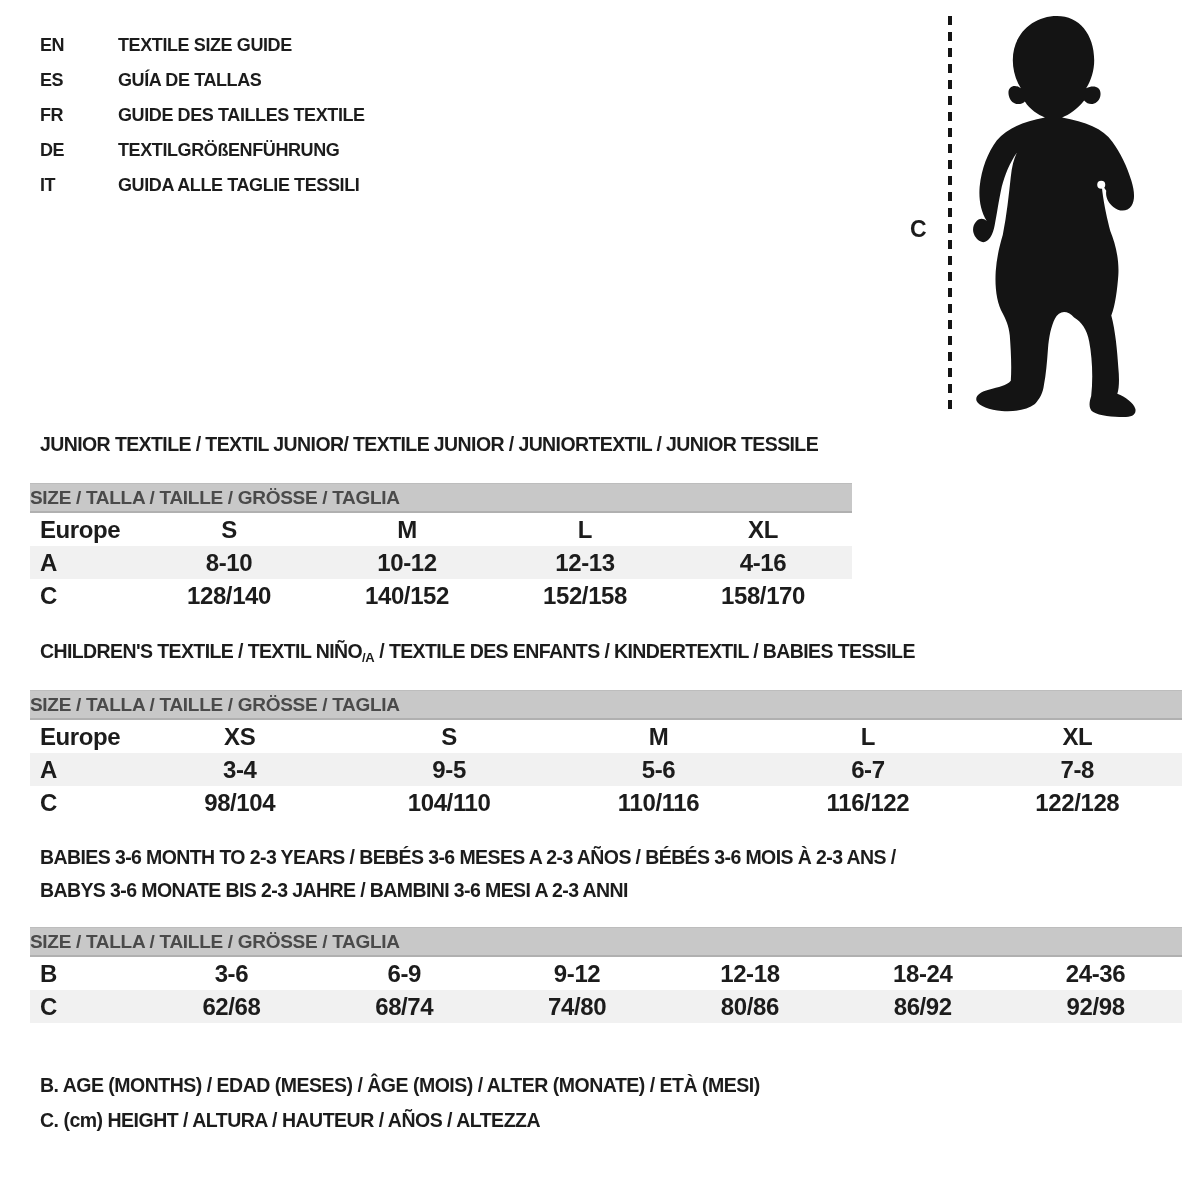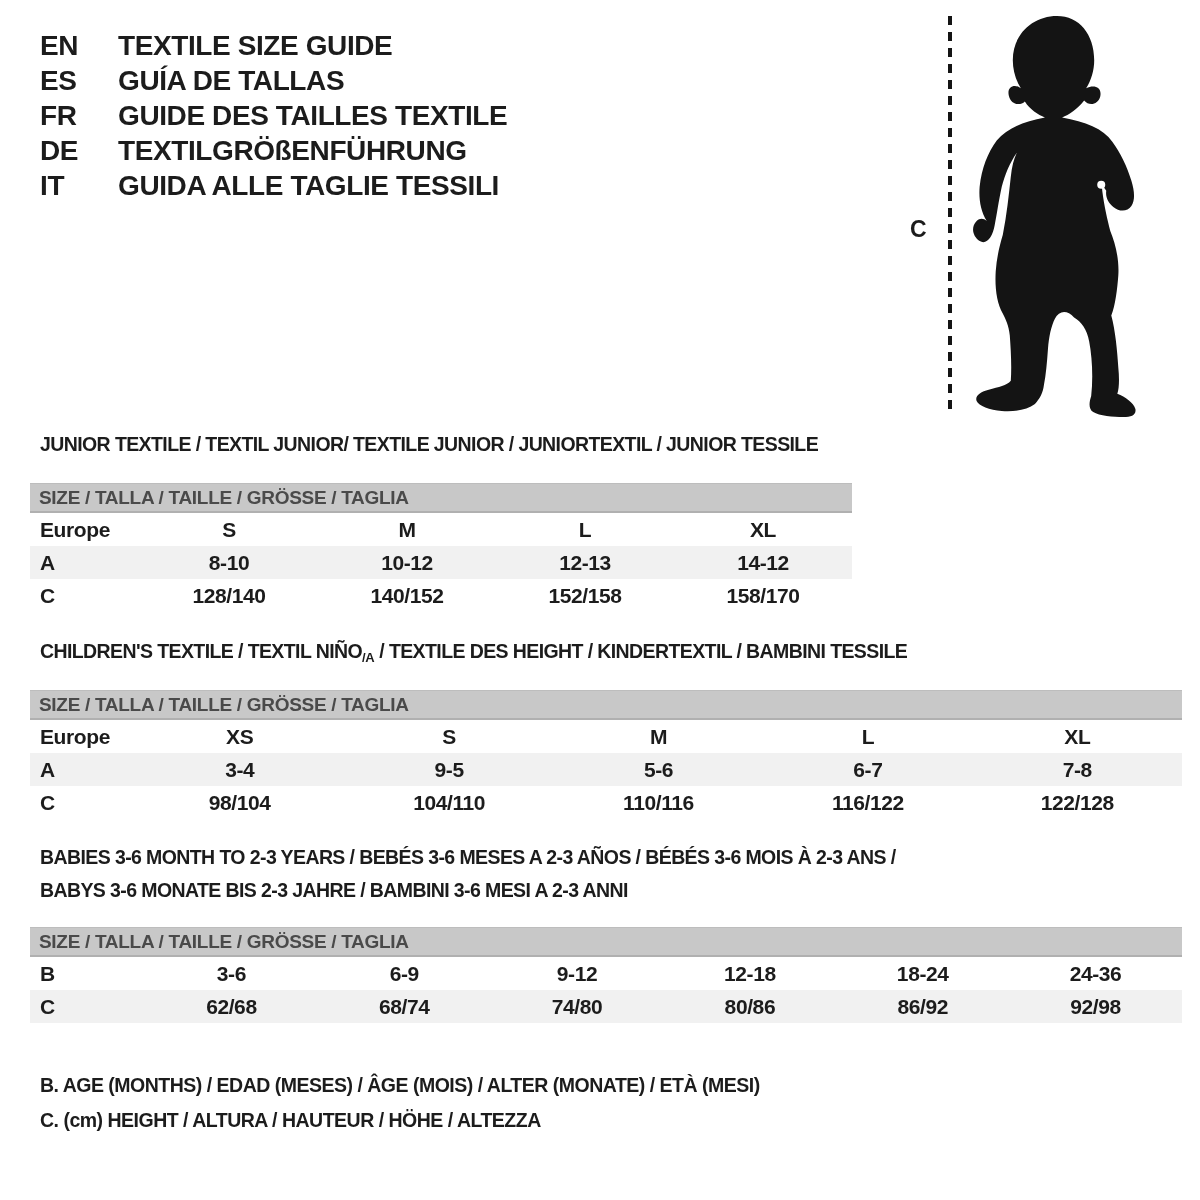--- a/index.html
+++ b/index.html
@@ -10,41 +10,41 @@
     --bar-text:#4a4a4a;
   }
   html,body{margin:0;padding:0;background:#ffffff;}
   .page{
     position:relative;width:1200px;height:1200px;background:#ffffff;overflow:hidden;
     font-family:"Liberation Sans",sans-serif;font-weight:bold;color:var(--ink);
     letter-spacing:-0.4px;
   }
   
   .lang-block{position:absolute;left:40px;top:28px;}
-  .lang-row{display:flex;height:35px;align-items:center;font-size:28px;}
+  .lang-row{display:flex;height:35px;align-items:center;font-size:18px;}
   .lang-code{width:78px;}
   
   .height-line{
     position:absolute;left:948px;top:16px;width:4px;height:400px;
     background:repeating-linear-gradient(to bottom,#141414 0 9px,transparent 9px 16px);
   }
   .c-label{position:absolute;left:910px;top:216px;font-size:23px;}
   .toddler{position:absolute;left:966px;top:14px;}
   
   .sec-head{position:absolute;left:40px;font-size:19.5px;letter-spacing:-0.6px;white-space:nowrap;}
   .hsub{font-size:13px;vertical-align:-4px;letter-spacing:-0.3px;}
   
   .size-table{position:absolute;left:30px;}
   .size-bar{
     box-sizing:border-box;height:30px;background:var(--bar-bg);
     border-top:1px solid #bdbdbd;border-bottom:2px solid var(--bar-border);
     color:var(--bar-text);font-size:19px;display:flex;align-items:center;
-    padding-left:9px;letter-spacing:-0.3px;
+    letter-spacing:-0.3px;
   }
-  .t-row{display:flex;height:33px;align-items:center;font-size:21px;}
+  .t-row{display:flex;height:33px;align-items:center;font-size:24px;}
   .t-row.shaded{background:var(--row-shade);}
   .t-label{box-sizing:border-box;padding-left:10px;}
   .w-junior .t-label{width:110px;}
   .w-children .t-label{width:105px;}
   .w-babies .t-label{width:115px;}
   .t-cell{flex:1;text-align:center;}
   
   .legend{position:absolute;left:40px;top:1068px;font-size:19.5px;letter-spacing:-0.5px;}
   .legend div{height:35px;display:flex;align-items:center;white-space:nowrap;}
 </style>
@@ -91,32 +91,32 @@
       <span class="t-cell">S</span>
       <span class="t-cell">M</span>
       <span class="t-cell">L</span>
       <span class="t-cell">XL</span>
     </div>
     <div class="t-row shaded">
       <span class="t-label">A</span>
       <span class="t-cell">8-10</span>
       <span class="t-cell">10-12</span>
       <span class="t-cell">12-13</span>
-      <span class="t-cell">14-12</span>
+      <span class="t-cell">4-16</span>
     </div>
     <div class="t-row">
       <span class="t-label">C</span>
       <span class="t-cell">128/140</span>
       <span class="t-cell">140/152</span>
       <span class="t-cell">152/158</span>
       <span class="t-cell">158/170</span>
     </div>
   </div>
 
-  <div class="sec-head" style="top:640px;"><span>CHILDREN'S TEXTILE / TEXTIL NIÑO</span><span class="hsub">/A</span><span> / TEXTILE DES HEIGHT / KINDERTEXTIL / BAMBINI TESSILE</span></div>
+  <div class="sec-head" style="top:640px;"><span>CHILDREN'S TEXTILE / TEXTIL NIÑO</span><span class="hsub">/A</span><span> / TEXTILE DES ENFANTS / KINDERTEXTIL / BABIES TESSILE</span></div>
   <div class="size-table w-children" style="top:690px;width:1152px;">
     <div class="size-bar">SIZE / TALLA / TAILLE / GRÖSSE / TAGLIA</div>
     <div class="t-row">
       <span class="t-label">Europe</span>
       <span class="t-cell">XS</span>
       <span class="t-cell">S</span>
       <span class="t-cell">M</span>
       <span class="t-cell">L</span>
       <span class="t-cell">XL</span>
     </div>
@@ -157,16 +157,16 @@
       <span class="t-cell">68/74</span>
       <span class="t-cell">74/80</span>
       <span class="t-cell">80/86</span>
       <span class="t-cell">86/92</span>
       <span class="t-cell">92/98</span>
     </div>
   </div>
 
   <div class="legend">
     <div>B. AGE (MONTHS) / EDAD (MESES) / ÂGE (MOIS) / ALTER (MONATE) / ETÀ (MESI)</div>
-    <div>C. (cm) HEIGHT / ALTURA / HAUTEUR / HÖHE / ALTEZZA</div>
+    <div>C. (cm) HEIGHT / ALTURA / HAUTEUR / AÑOS / ALTEZZA</div>
   </div>
 
 </div>
 
 </body></html>

